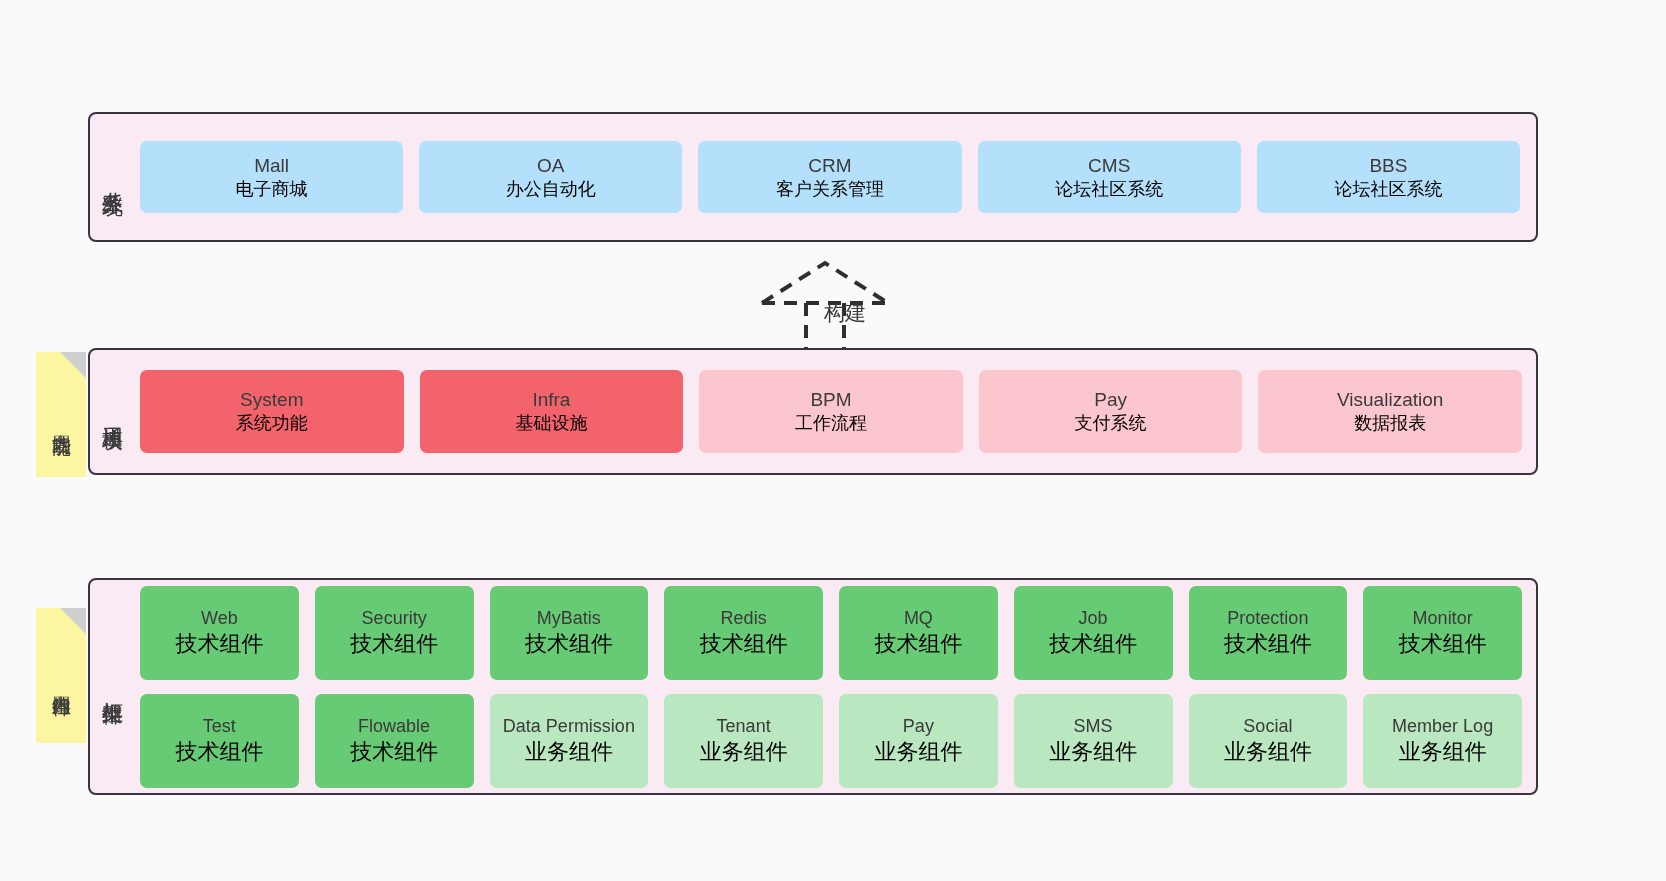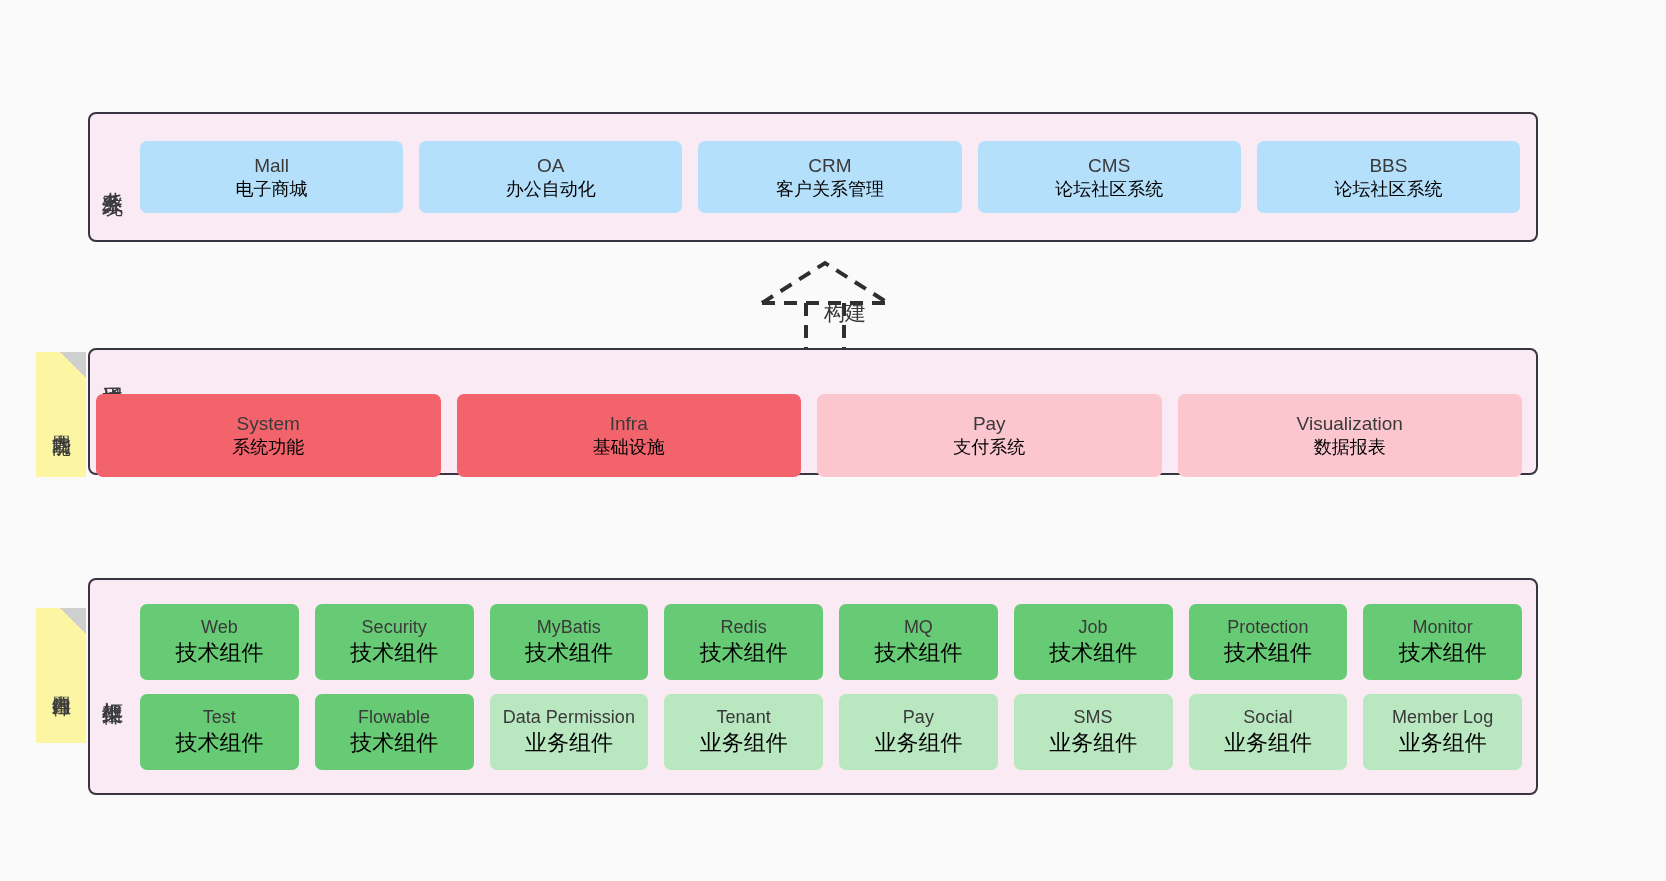--- a/index.html
+++ b/index.html
@@ -94,27 +94,27 @@
   .card.small .cn { font-size: 22px; }
 
   .c-blue       { background: #b5e0fb; }
   .c-red        { background: #f2636c; }
   .c-pink       { background: #fcc6ce; }
   .c-green      { background: #67ca74; }
   .c-lightgreen { background: #b9e7c0; }
 
   
   #layer-business { left: 88px;  top: 112px; width: 1450px; height: 130px; }
-  #layer-common   { left: 88px;  top: 348px; width: 1450px; height: 127px; flex-direction: column; }
+  #layer-common   { left: 88px;  top: 348px; width: 1450px; height: 127px; }
   #layer-framework{ left: 88px;  top: 578px; width: 1450px; height: 217px; }
 
   #layer-business  .layer-body { padding-right: 16px; }
   #layer-business  .card { height: 72px; }
   #layer-common    .card { height: 83px; }
-  #layer-framework .card { height: 76px; }
+  #layer-framework .card { height: 94px; }
 
   
   .sticky {
     position: absolute;
     width: 50px;
     background: #fcf6a2;
     box-sizing: border-box;
     display: flex;
     align-items: center;
     justify-content: center;
@@ -217,20 +217,24 @@
       <div class="row">
         <div class="card c-red">
           <span class="en">System</span>
           <span class="cn">系统功能</span>
         </div>
         <div class="card c-red">
           <span class="en">Infra</span>
           <span class="cn">基础设施</span>
         </div>
         <div class="card c-pink">
+          <span class="en">BPM</span>
+          <span class="cn">工作流程</span>
+        </div>
+        <div class="card c-pink">
           <span class="en">Pay</span>
           <span class="cn">支付系统</span>
         </div>
         <div class="card c-pink">
           <span class="en">Visualization</span>
           <span class="cn">数据报表</span>
         </div>
       </div>
     </div>
   </div>

